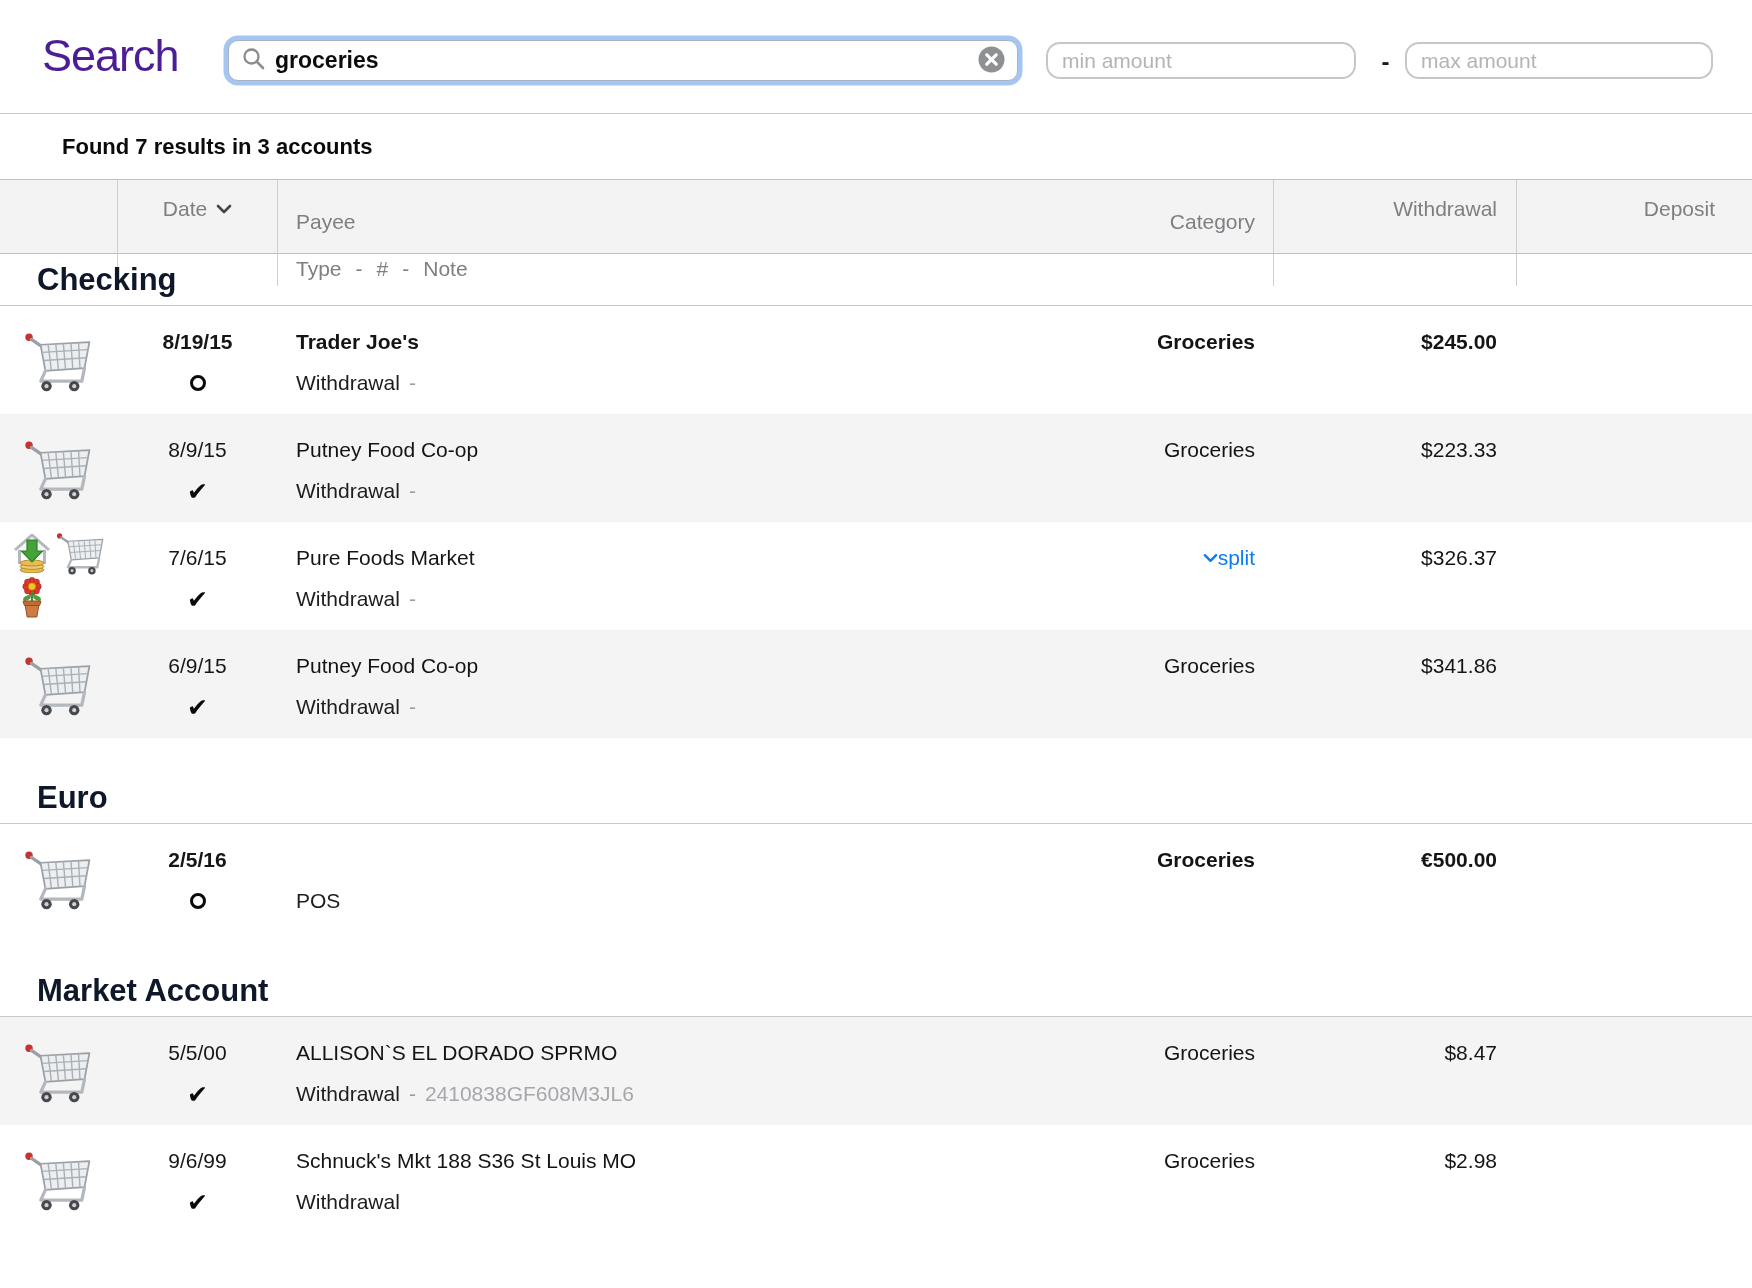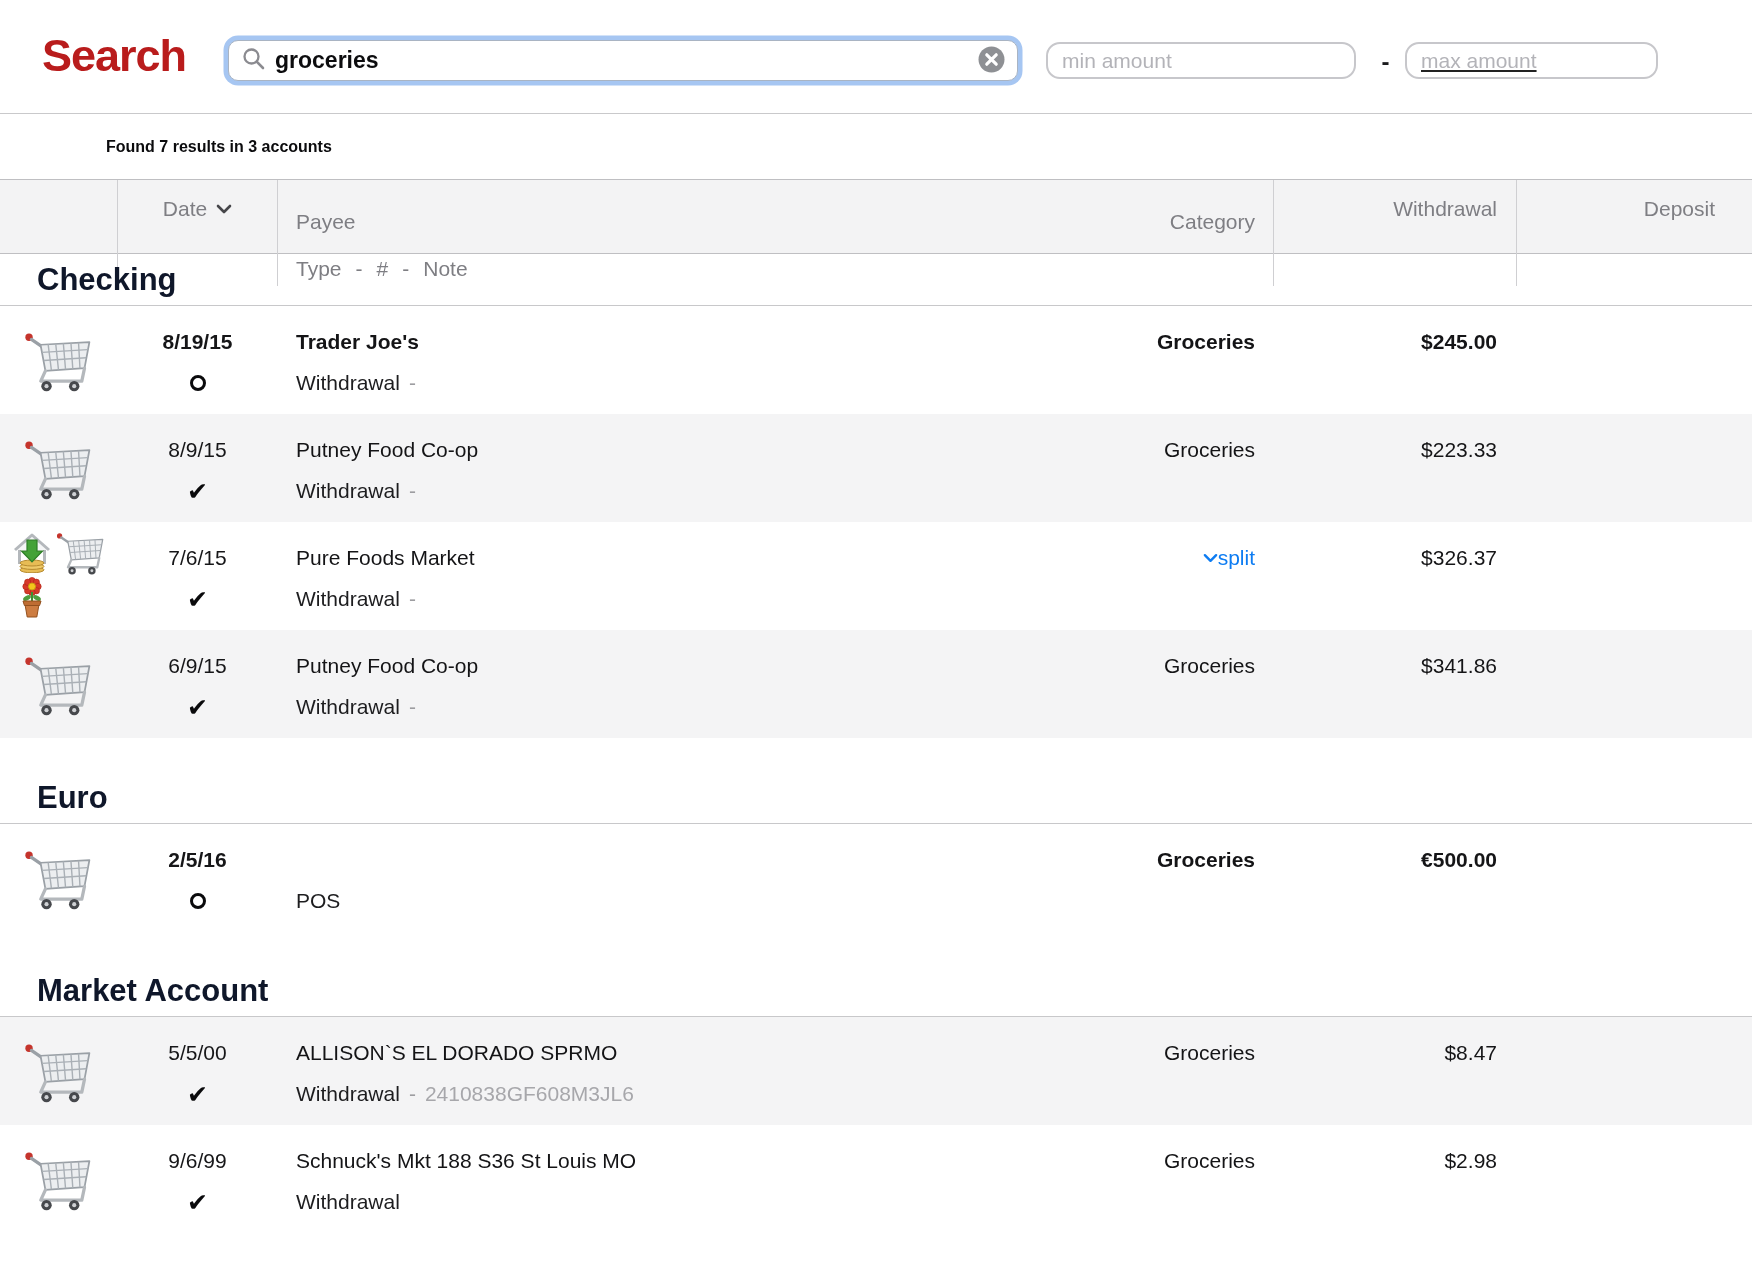--- a/index.html
+++ b/index.html
@@ -1,38 +1,38 @@
 <!DOCTYPE html>
 <html><head>
 <meta charset="utf-8">
 <style>
   * { margin:0; padding:0; box-sizing:border-box; }
   html,body { width:1752px; height:1288px; background:#fff; overflow:hidden;
               font-family:"Liberation Sans","DejaVu Sans",sans-serif; color:#151517; }
 
   
   .toolbar { position:relative; height:114px; border-bottom:1px solid #c9c9cb; background:#fff; }
-  .page-title { position:absolute; left:42px; top:30px; font-size:45px; font-weight:700; letter-spacing:-1px; color:#b91c1c; }
+  .page-title { position:absolute; left:42px; top:30px; font-size:45px; font-weight:400; letter-spacing:-1px; color:#4c1d95; }
   .searchbox { position:absolute; left:228px; top:40px; width:790px; height:41px;
                background:#fff; border:1.5px solid #a9b4c3; border-radius:10px;
                box-shadow:0 0 0 4.5px #a6c6f2; display:flex; align-items:center; padding:0 10px 0 12px; }
   .searchbox input { flex:1; border:none; outline:none; font-family:inherit; font-size:23px; font-weight:600; color:#0c0c0e; background:transparent; padding:0 8px; }
   .mag { flex:0 0 auto; }
   .clear-btn { flex:0 0 auto; border:none; background:transparent; cursor:pointer; width:32px; height:32px; display:flex; align-items:center; justify-content:center; }
   .amt-input { position:absolute; top:42px; height:37px; border:2px solid #c7c7cb; border-radius:14px;
                font-family:inherit; font-size:21px; color:#222; padding:0 14px; outline:none; }
   .amt-input::placeholder { color:#b3b3b8; }
   .searchbox input::placeholder { color:#b3b3b8; }
   #min-amount { left:1046px; width:310px; }
-  #max-amount { left:1405px; width:253px;text-decoration:underline; }
+  #max-amount { left:1405px; width:308px; }
   .range-dash { position:absolute; left:1366px; top:48px; width:39px; text-align:center; font-size:24px; font-weight:700; color:#1b1b1d; }
 
   
-  .summary { height:65px; display:flex; align-items:center; padding-left:106px;
-             font-size:16px; font-weight:700; color:#0b0b0d; }
+  .summary { height:65px; display:flex; align-items:center; padding-left:62px;
+             font-size:22px; font-weight:700; color:#0b0b0d; }
 
   
   .grid-cols { display:grid; grid-template-columns:117px 161px 1fr 243px 236px; }
 
   .thead { height:75px; background:#f3f3f4; border-top:1px solid #bfbfc2; border-bottom:1px solid #bfbfc2;
            color:#7e7e83; font-size:21px; }
   .thead .cell { padding-top:17px; }
   .th-date { border-left:1px solid #cfcfd2; border-right:1px solid #cfcfd2; text-align:center; }
   .th-wd   { border-left:1px solid #cfcfd2; text-align:right; padding-right:19px; }
   .th-dep  { border-left:1px solid #cfcfd2; text-align:right; padding-right:37px; }

